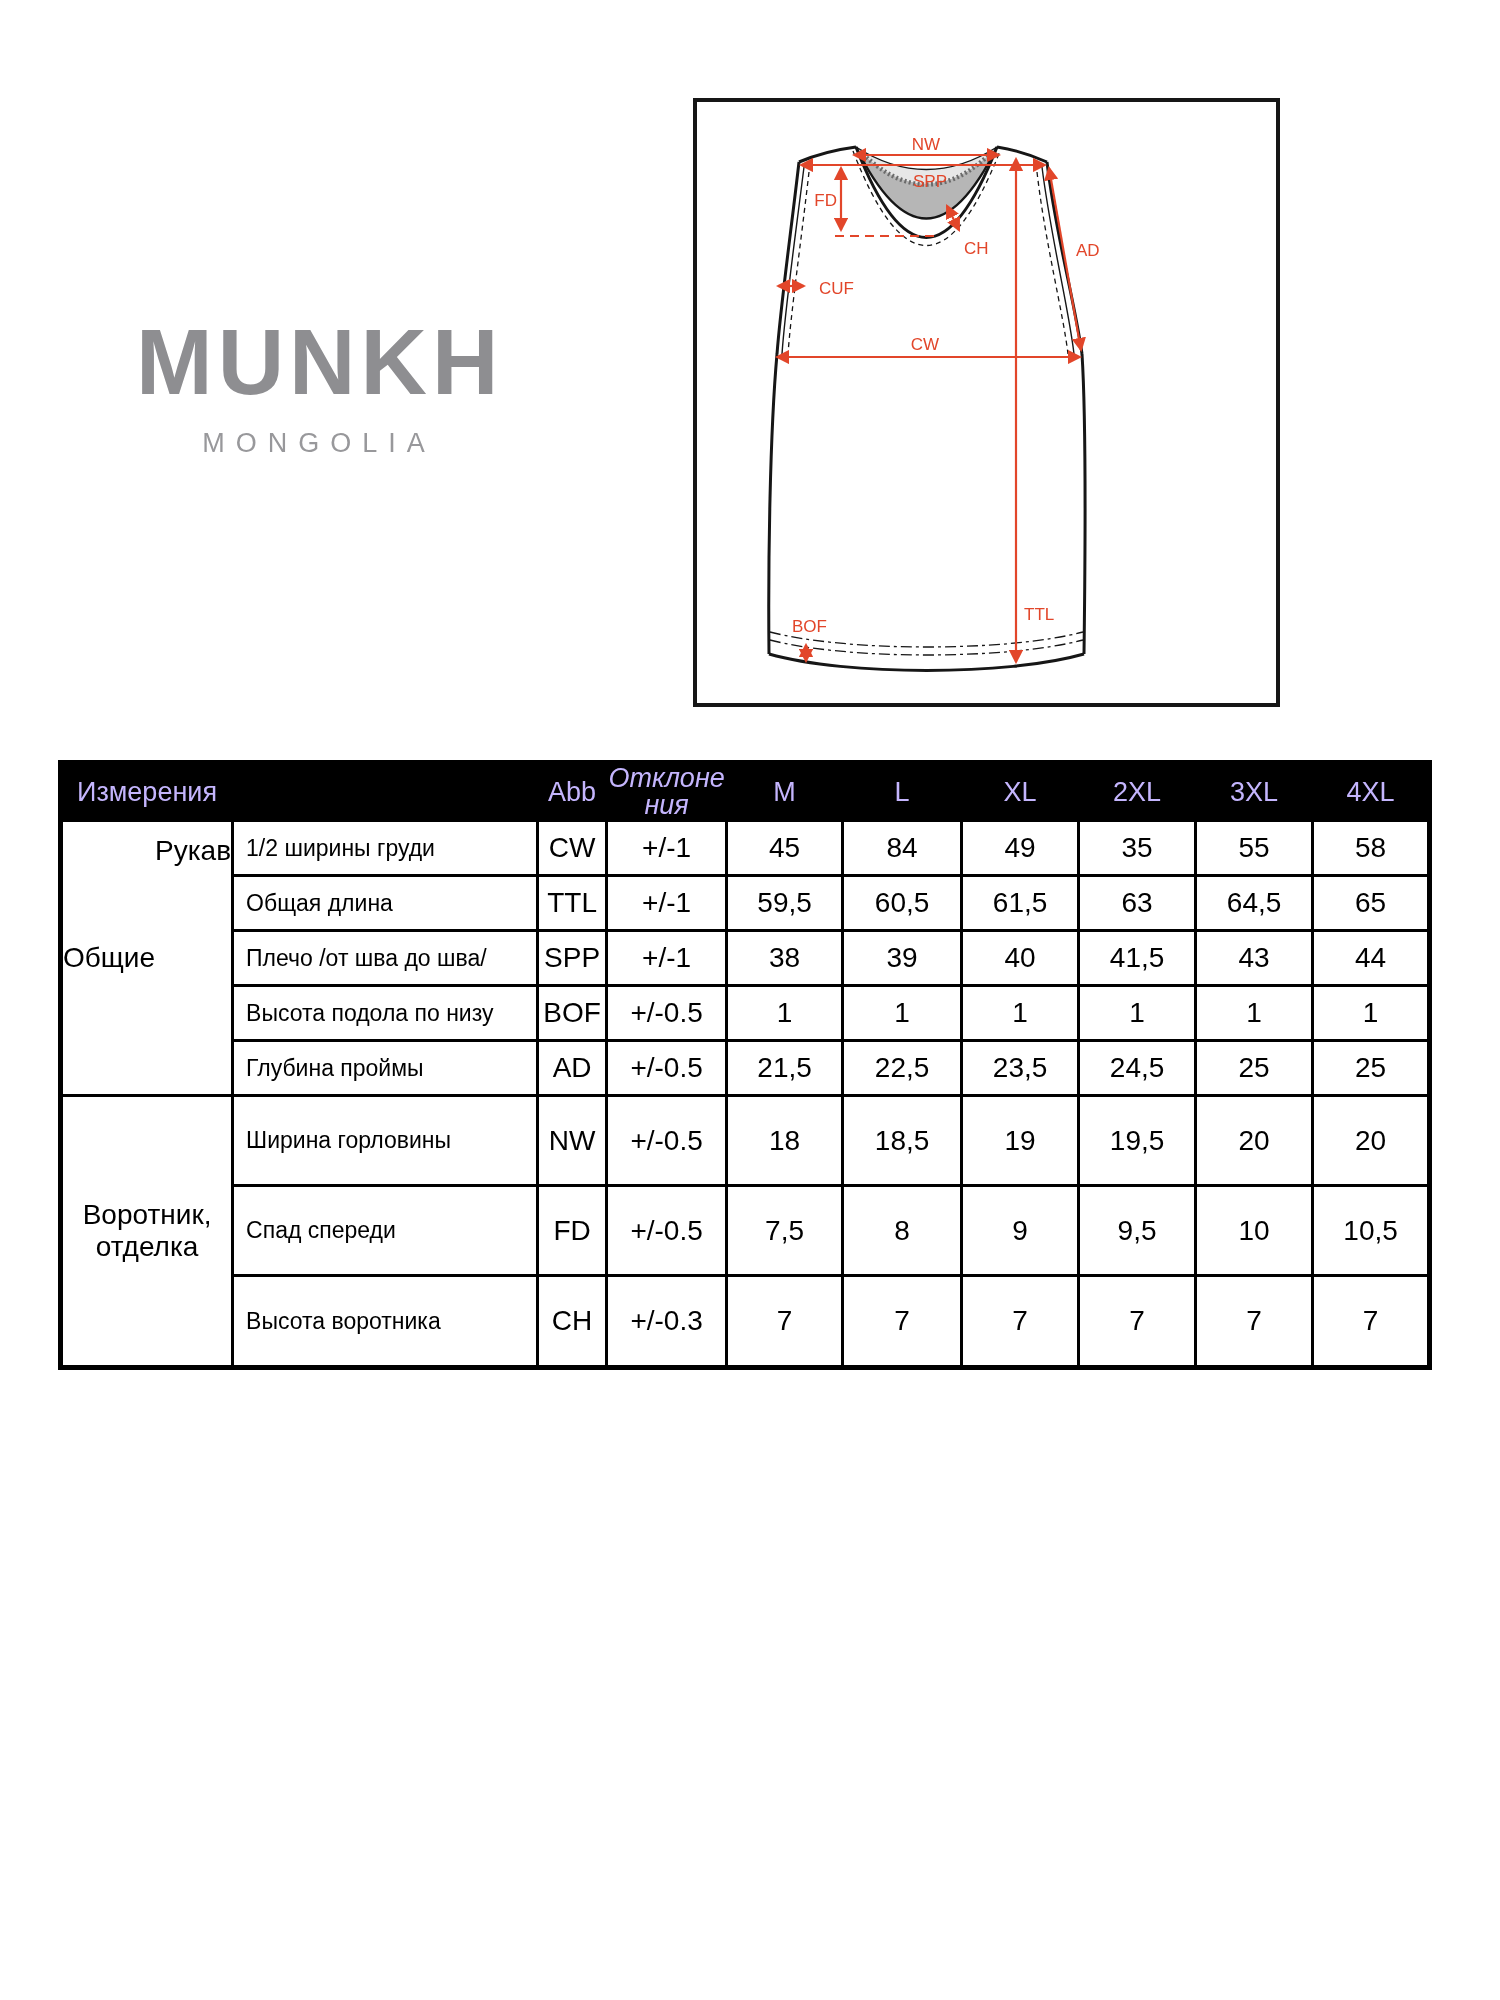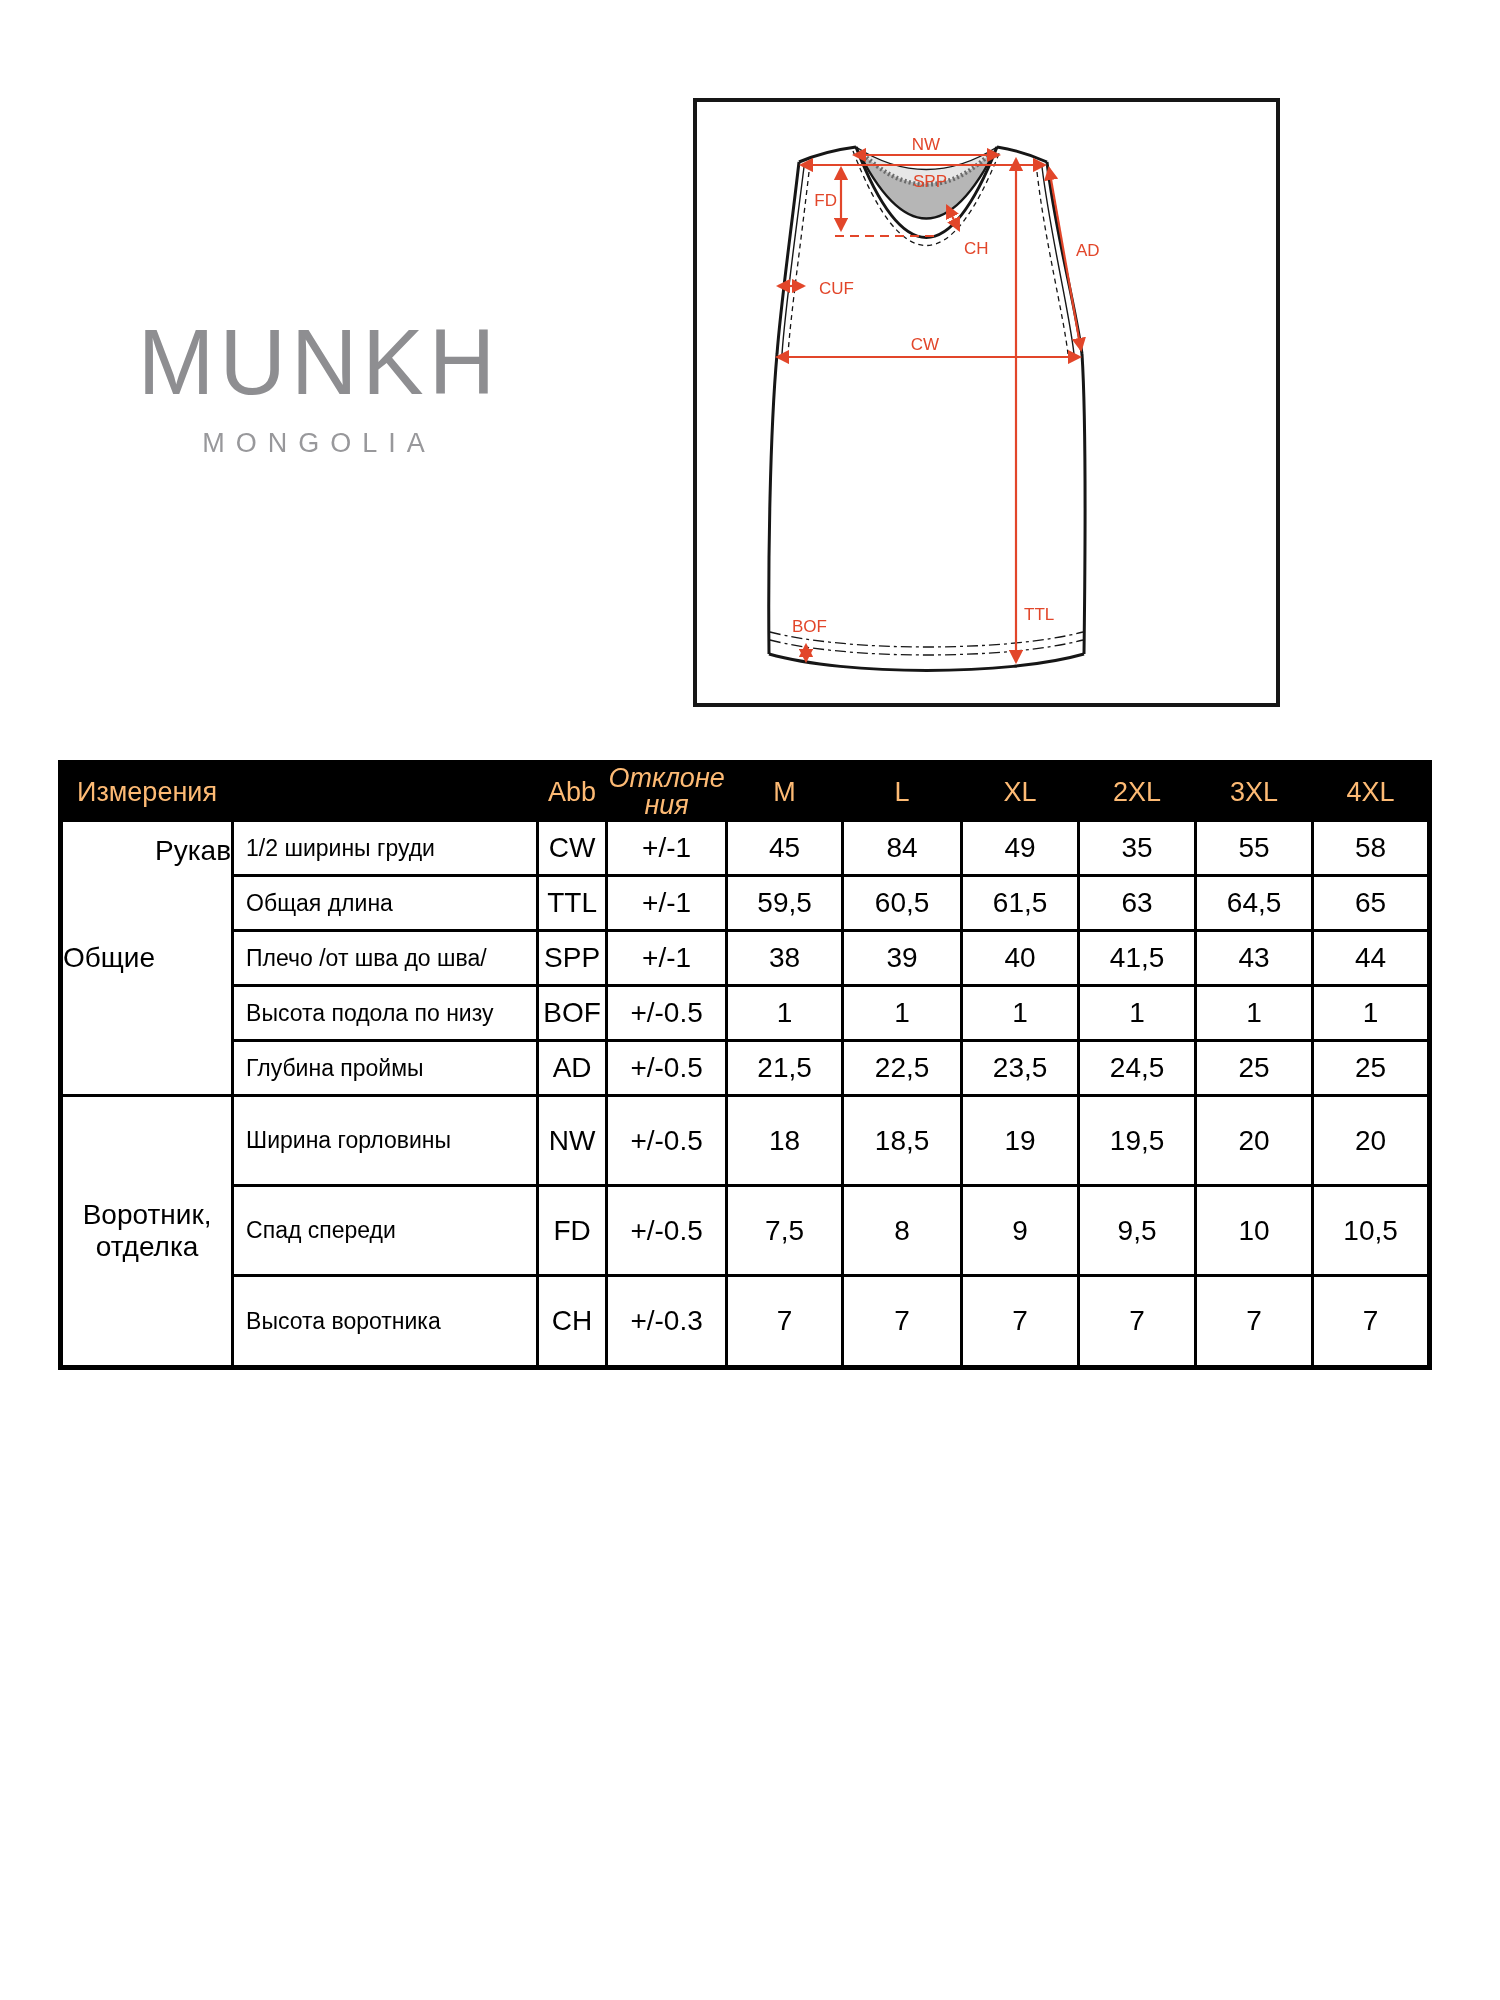--- a/index.html
+++ b/index.html
@@ -5,21 +5,21 @@
   html,body{margin:0;padding:0;}
   body{
     width:1500px;height:2000px;position:relative;background:#ffffff;
     font-family:"Liberation Sans", sans-serif;color:#000;
   }
 
   
   .brand{position:absolute;left:136px;top:312px;width:366px;text-align:center;}
   .brand-name{
     font-size:92px;line-height:100px;letter-spacing:5px;color:#8e8e91;
-    font-weight:400;white-space:nowrap;
+    font-weight:700;white-space:nowrap;
   }
   .brand-sub{
     margin-top:16px;font-size:27px;letter-spacing:11px;color:#98989b;
     font-weight:400;white-space:nowrap;
   }
 
   
   .diagram{
     position:absolute;left:693px;top:98px;width:587px;height:609px;
     border:4px solid #161616;box-sizing:border-box;background:#fff;
@@ -32,21 +32,21 @@
     position:absolute;left:58px;top:760px;
     border-collapse:collapse;table-layout:fixed;
     font-size:28px;
   }
   .size-table td,.size-table th{
     border:3px solid #000;text-align:center;vertical-align:middle;
     height:52px;padding:0;font-weight:400;overflow:hidden;
   }
   .size-table{border:5px solid #000;}
   .size-table tr.head th{
-    background:#000;color:#fdba74;border-color:#000;height:52px;font-size:27px;line-height:27px;
+    background:#000;color:#c4b5fd;border-color:#000;height:52px;font-size:27px;line-height:27px;
   }
   .size-table tr.head th.h-meas{text-align:left;padding-left:14px;}
   .size-table th.h-dev{white-space:pre-line;font-style:italic;}
   td.name-cell{text-align:left;padding-left:12px;font-size:23px;}
   td.group-cell{padding:0;}
   .gwrap{display:flex;flex-direction:row;height:268px;}
   .g-top{flex:1;display:flex;align-items:center;justify-content:center;}
   .g-bottom{height:54px;display:flex;align-items:center;justify-content:center;}
   .g-multi{white-space:pre-line;line-height:32px;}
 </style>

